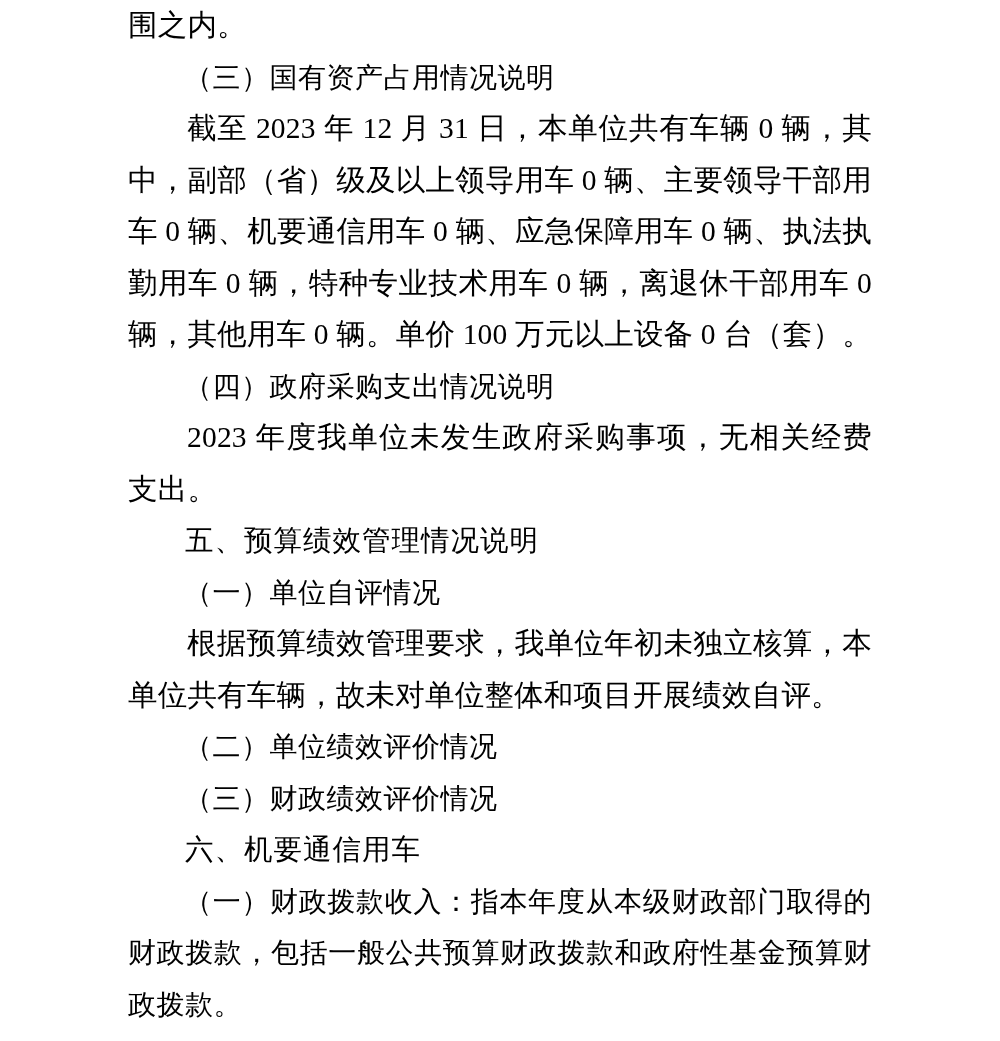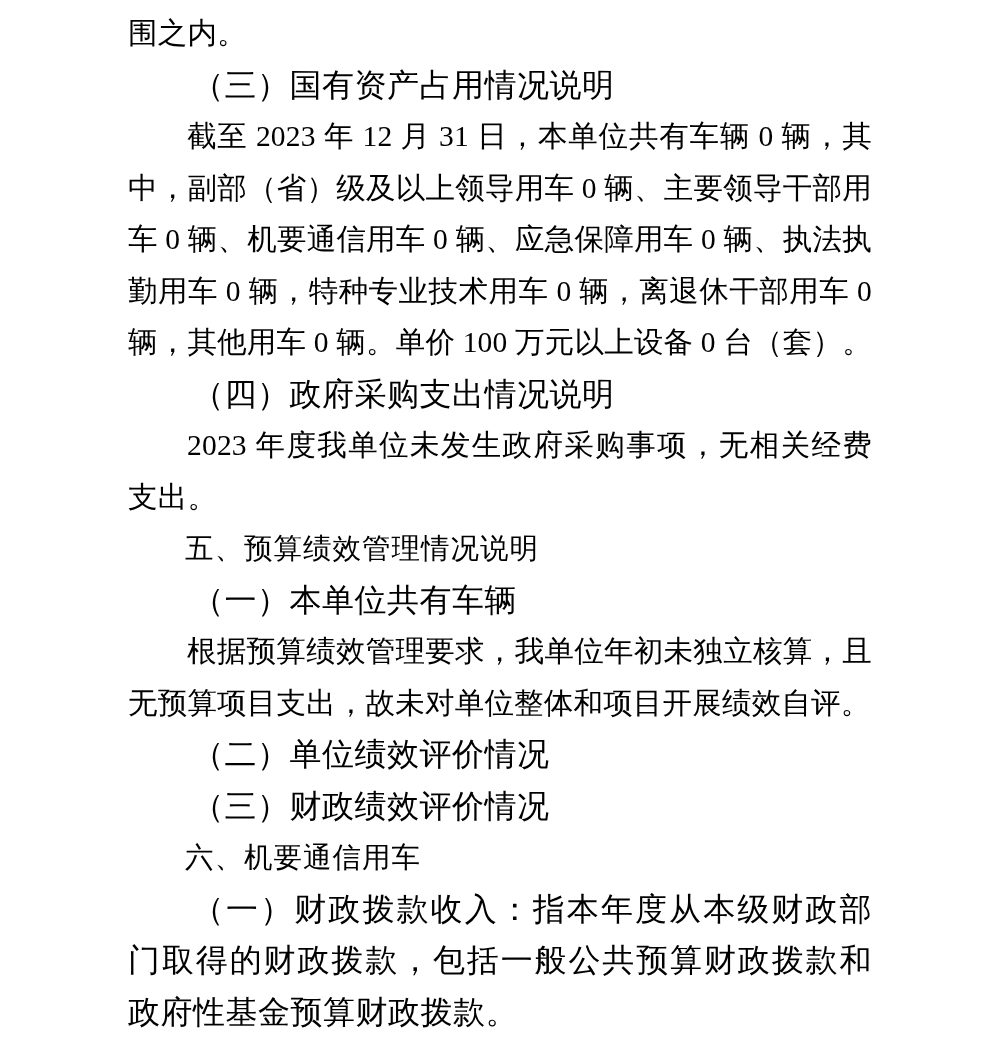--- a/index.html
+++ b/index.html
@@ -12,21 +12,21 @@
     height: 1041px;
     font-family: "Liberation Serif", "DejaVu Serif", serif;
     color: #000000;
     overflow: hidden;
   }
   .page {
     width: 1000px;
     height: 1041px;
     position: relative;
     box-sizing: border-box;
-    padding: 8px 128px 0 128px;
+    padding: 0 128px 0 128px;
   }
   .doc-body {
     padding-top: 0px;
   }
   p {
     margin: 0;
     font-size: 29.5px;
     line-height: 51.5px;
     text-align: justify;
     text-justify: inter-ideograph;
@@ -41,21 +41,21 @@
   p.heading {
     text-indent: 2em;
     font-weight: normal;
     font-family: "Liberation Sans", "DejaVu Sans", sans-serif;
     letter-spacing: 1px;
     font-size: 28.5px;
   }
   p.subheading {
     text-indent: 2em;
     font-family: "DejaVu Sans", "Liberation Sans", sans-serif;
-    font-size: 32px;
+    font-size: 28px;
     letter-spacing: 0.5px;
   }
 </style>
 </head>
 <body>
 
 <div class="page">
   <div class="doc-body">
 
     <p class="cont">围之内。</p>
@@ -63,23 +63,23 @@
     <p class="subheading">（三）国有资产占用情况说明</p>
 
     <p class="indent">截至 2023 年 12 月 31 日，本单位共有车辆 0 辆，其中，副部（省）级及以上领导用车 0 辆、主要领导干部用车 0 辆、机要通信用车 0 辆、应急保障用车 0 辆、执法执勤用车 0 辆，特种专业技术用车 0 辆，离退休干部用车 0 辆，其他用车 0 辆。单价 100 万元以上设备 0 台（套）。</p>
 
     <p class="subheading">（四）政府采购支出情况说明</p>
 
     <p class="indent">2023 年度我单位未发生政府采购事项，无相关经费支出。</p>
 
     <p class="heading">五、预算绩效管理情况说明</p>
 
-    <p class="subheading">（一）本单位共有车辆</p>
+    <p class="subheading">（一）单位自评情况</p>
 
-    <p class="indent">根据预算绩效管理要求，我单位年初未独立核算，且无预算项目支出，故未对单位整体和项目开展绩效自评。</p>
+    <p class="indent">根据预算绩效管理要求，我单位年初未独立核算，本单位共有车辆，故未对单位整体和项目开展绩效自评。</p>
 
     <p class="subheading">（二）单位绩效评价情况</p>
 
 
     <p class="subheading">（三）财政绩效评价情况</p>
 
 
     <p class="heading">六、机要通信用车</p>
 
     <p class="subheading">（一）财政拨款收入：指本年度从本级财政部门取得的财政拨款，包括一般公共预算财政拨款和政府性基金预算财政拨款。</p>

